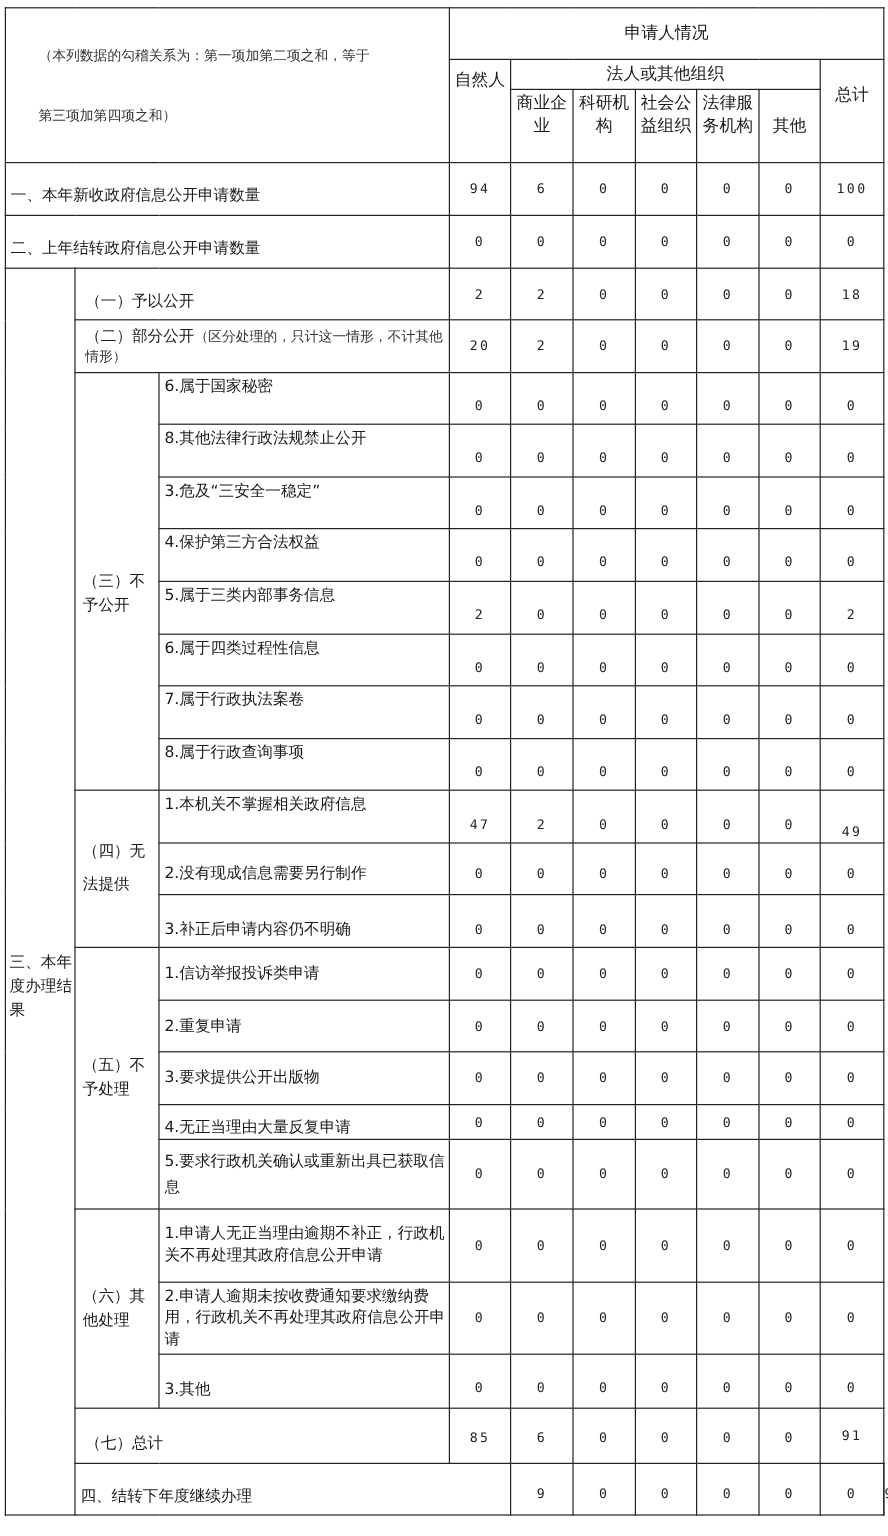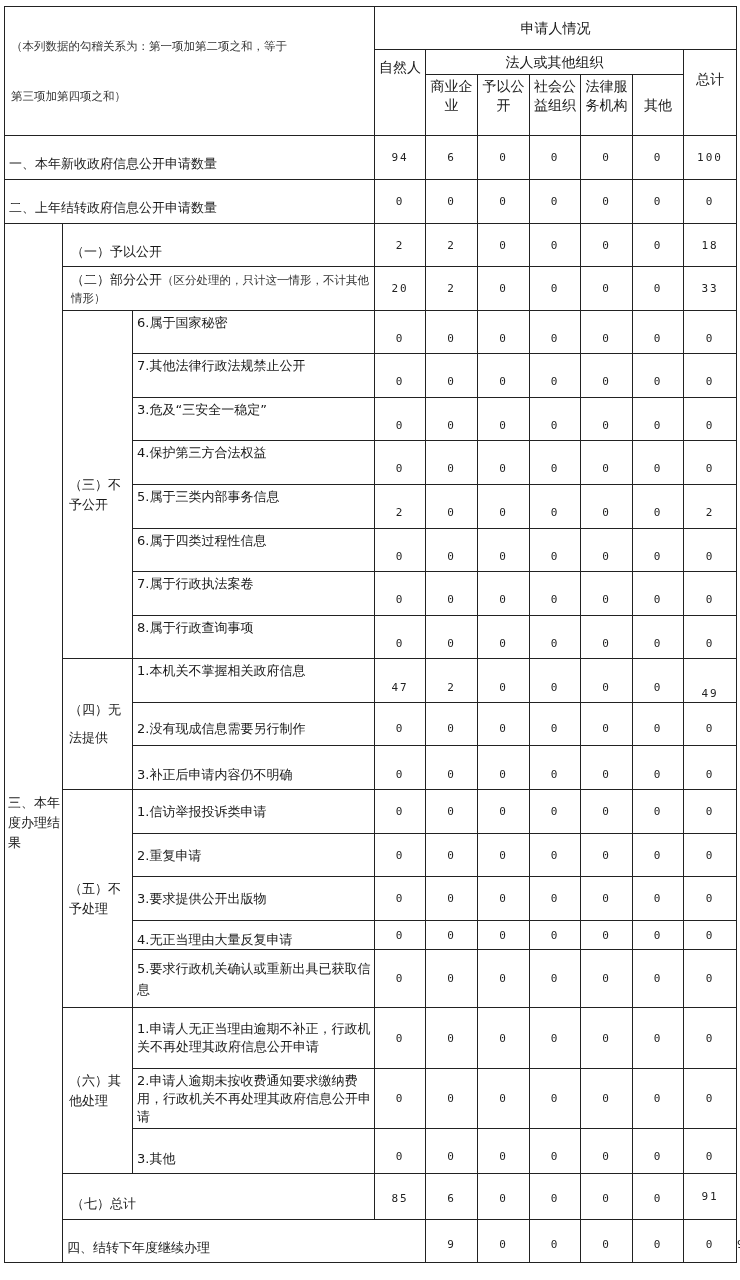--- a/index.html
+++ b/index.html
@@ -3,21 +3,21 @@
 <meta charset="utf-8">
 <style>
   html, body { margin: 0; padding: 0; background: #ffffff; }
   body { width: 740px; height: 1280px; position: relative; overflow: hidden;
          font-family: "DejaVu Sans", sans-serif; color: #1a1a1a; }
   table { position: absolute; left: 4px; top: 6px; border-collapse: collapse;
           table-layout: fixed; width: 732px; }
   td { border: 1px solid #222; padding: 0; font-size: 13px; line-height: 17px; vertical-align: middle; }
   .hdr { text-align: center; font-size: 14px; line-height: 19px; }
   .note { font-family: "DejaVu Serif", serif; font-size: 11.5px; color: #333; padding-left: 6px; line-height: 50px; }
-  .note span { display: block; }
+  .note span { display: block; margin-left: 21px; }
   .lbl { padding-left: 4px; }
   .lbl-top { vertical-align: top; padding-top: 3px; padding-left: 4px; }
   .num { text-align: center; font-family: "DejaVu Sans Mono", monospace; font-size: 11px; letter-spacing: 2px; color: #222; }
   .small { font-family: "DejaVu Serif", serif; font-size: 11.5px; color: #333; }
   .grp { padding-left: 6px; font-size: 13px; line-height: 20px; }
 </style>
 </head>
 <body>
 
 <table>
@@ -42,21 +42,21 @@
     </td>
     <td colspan="7" class="hdr">申请人情况</td>
   </tr>
   <tr style="height:25px">
     <td rowspan="2" class="hdr" style="vertical-align:top;padding-top:8px">自然人</td>
     <td colspan="5" class="hdr">法人或其他组织</td>
     <td rowspan="2" class="hdr" style="vertical-align:top;padding-top:20px">总计</td>
   </tr>
   <tr style="height:61px">
     <td class="hdr" style="vertical-align:top;padding-top:2px">商业企业</td>
-    <td class="hdr" style="vertical-align:top;padding-top:2px">予以公开</td>
+    <td class="hdr" style="vertical-align:top;padding-top:2px">科研机构</td>
     <td class="hdr" style="vertical-align:top;padding-top:2px">社会公益组织</td>
     <td class="hdr" style="vertical-align:top;padding-top:2px">法律服务机构</td>
     <td class="hdr">其他</td>
   </tr>
 
   <tr style="height:44px">
     <td colspan="3" class="lbl" style="padding-top:12px">一、本年新收政府信息公开申请数量</td>
     <td class="num">94</td>
     <td class="num">6</td>
     <td class="num">0</td>
@@ -90,36 +90,36 @@
   </tr>
 
   <tr style="height:44px">
     <td colspan="2" class="lbl" style="padding-left:8px"><span>（二）部分公开</span><span class="small">（区分处理的，只计这一情形，不计其他情形）</span></td>
     <td class="num">20</td>
     <td class="num">2</td>
     <td class="num">0</td>
     <td class="num">0</td>
     <td class="num">0</td>
     <td class="num">0</td>
-    <td class="num">33</td>
+    <td class="num">19</td>
   </tr>
 
   <tr style="height:43px">
     <td rowspan="8" class="grp" style="padding-top:20px">（三）不予公开</td>
     <td class="lbl-top">6.属于国家秘密</td>
     <td class="num" style="padding-top:12px">0</td>
     <td class="num" style="padding-top:12px">0</td>
     <td class="num" style="padding-top:12px">0</td>
     <td class="num" style="padding-top:12px">0</td>
     <td class="num" style="padding-top:12px">0</td>
     <td class="num" style="padding-top:12px">0</td>
     <td class="num" style="padding-top:12px">0</td>
   </tr>
   <tr style="height:44px">
-    <td class="lbl-top">7.其他法律行政法规禁止公开</td>
+    <td class="lbl-top">8.其他法律行政法规禁止公开</td>
     <td class="num" style="padding-top:12px">0</td>
     <td class="num" style="padding-top:12px">0</td>
     <td class="num" style="padding-top:12px">0</td>
     <td class="num" style="padding-top:12px">0</td>
     <td class="num" style="padding-top:12px">0</td>
     <td class="num" style="padding-top:12px">0</td>
     <td class="num" style="padding-top:12px">0</td>
   </tr>
   <tr style="height:43px">
     <td class="lbl-top">3.危及“三安全一稳定”</td>

